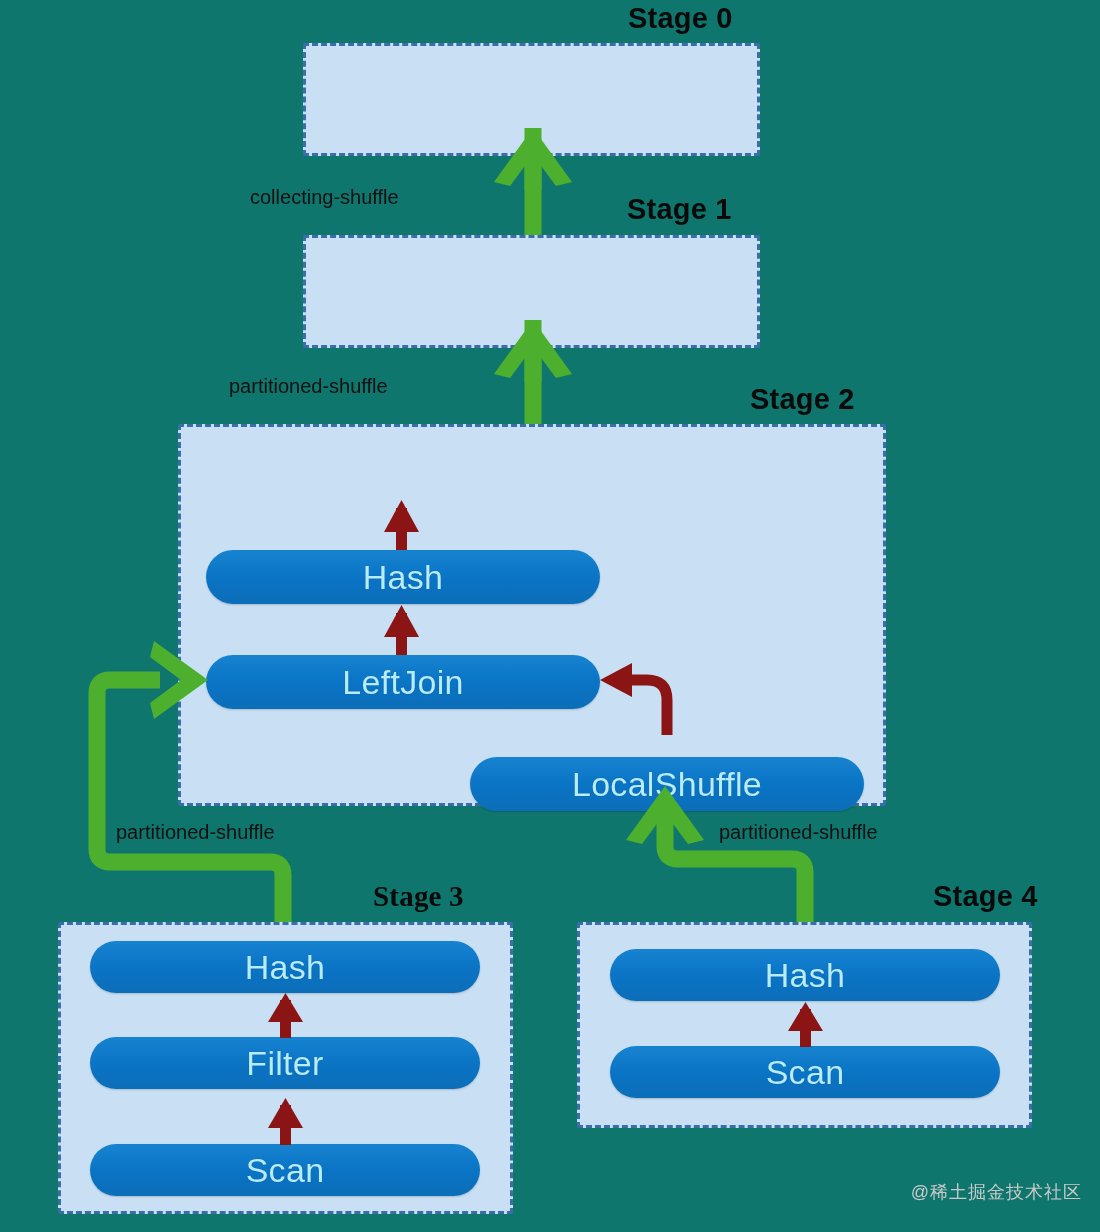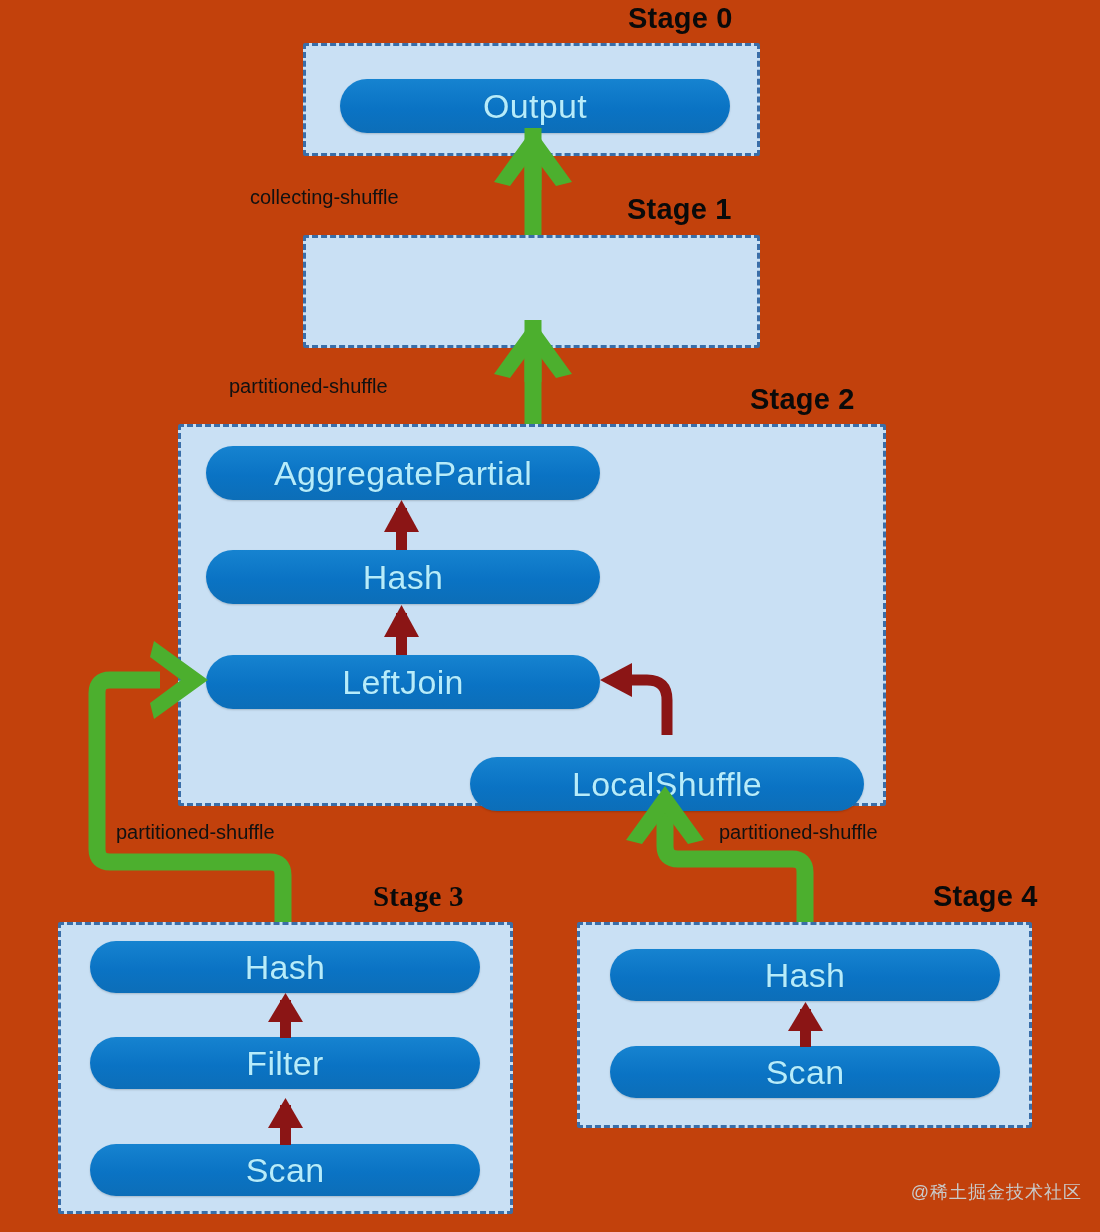--- a/index.html
+++ b/index.html
@@ -7,21 +7,21 @@
     padding: 0;
     background: #ffffff;
   }
   body {
     font-family: "Liberation Sans", sans-serif;
   }
   #canvas {
     position: relative;
     width: 1100px;
     height: 1232px;
-    background: #c2410c;
+    background: #0f766e;
     overflow: hidden;
   }
   
   .stage-box {
     position: absolute;
     background: #c9e0f4;
     border: 3px dashed #3a6ea8;
     box-sizing: border-box;
     border-radius: 2px;
   }
@@ -98,28 +98,26 @@
 
     <path d="M 805 922 L 805 872 Q 805 859 792 859 L 678 859 Q 665 859 665 846 L 665 812" fill="none" stroke="#4caf2e" stroke-width="17" stroke-linecap="butt" stroke-linejoin="round"></path>
 
     <path d="M 533 425 L 533 348" fill="none" stroke="#4caf2e" stroke-width="17" stroke-linecap="butt"></path>
 
     <path d="M 533 237 L 533 160" fill="none" stroke="#4caf2e" stroke-width="17" stroke-linecap="butt"></path>
   </svg>
 
   <div class="stage-box" style="left:303px; top:43px; width:457px; height:113px;"></div>
   <div class="stage-label" style="left:628px; top:2px;">Stage 0</div>
-  <div class="pill" style="left:340px; top:79px; width:390px; height:54px;">Output</div>
 
   <div class="stage-box" style="left:303px; top:235px; width:457px; height:113px;"></div>
   <div class="stage-label" style="left:627px; top:193px;">Stage 1</div>
 
   <div class="stage-box" style="left:178px; top:424px; width:708px; height:382px;"></div>
   <div class="stage-label" style="left:750px; top:383px;">Stage 2</div>
-  <div class="pill" style="left:206px; top:446px; width:394px; height:54px;">AggregatePartial</div>
   <div class="pill" style="left:206px; top:550px; width:394px; height:54px;">Hash</div>
   <div class="pill" style="left:206px; top:655px; width:394px; height:54px;">LeftJoin</div>
   <div class="pill" style="left:470px; top:757px; width:394px; height:54px;">LocalShuffle</div>
 
   <div class="stage-box" style="left:58px; top:922px; width:455px; height:292px;"></div>
   <div class="stage-label" style="left:373px; top:880px;font-family:Liberation Serif, serif;">Stage 3</div>
   <div class="pill" style="left:90px; top:941px; width:390px; height:52px;">Hash</div>
   <div class="pill" style="left:90px; top:1037px; width:390px; height:52px;">Filter</div>
   <div class="pill" style="left:90px; top:1144px; width:390px; height:52px;">Scan</div>
 

